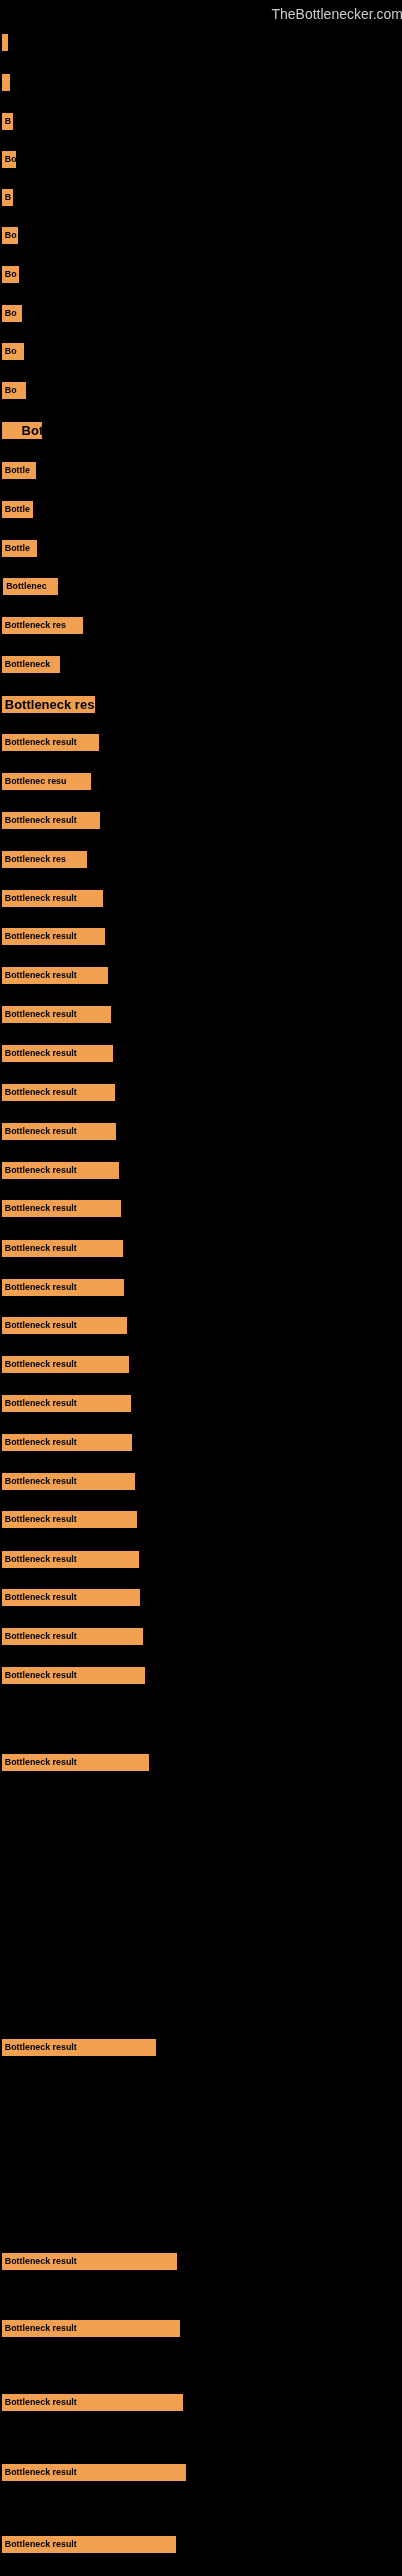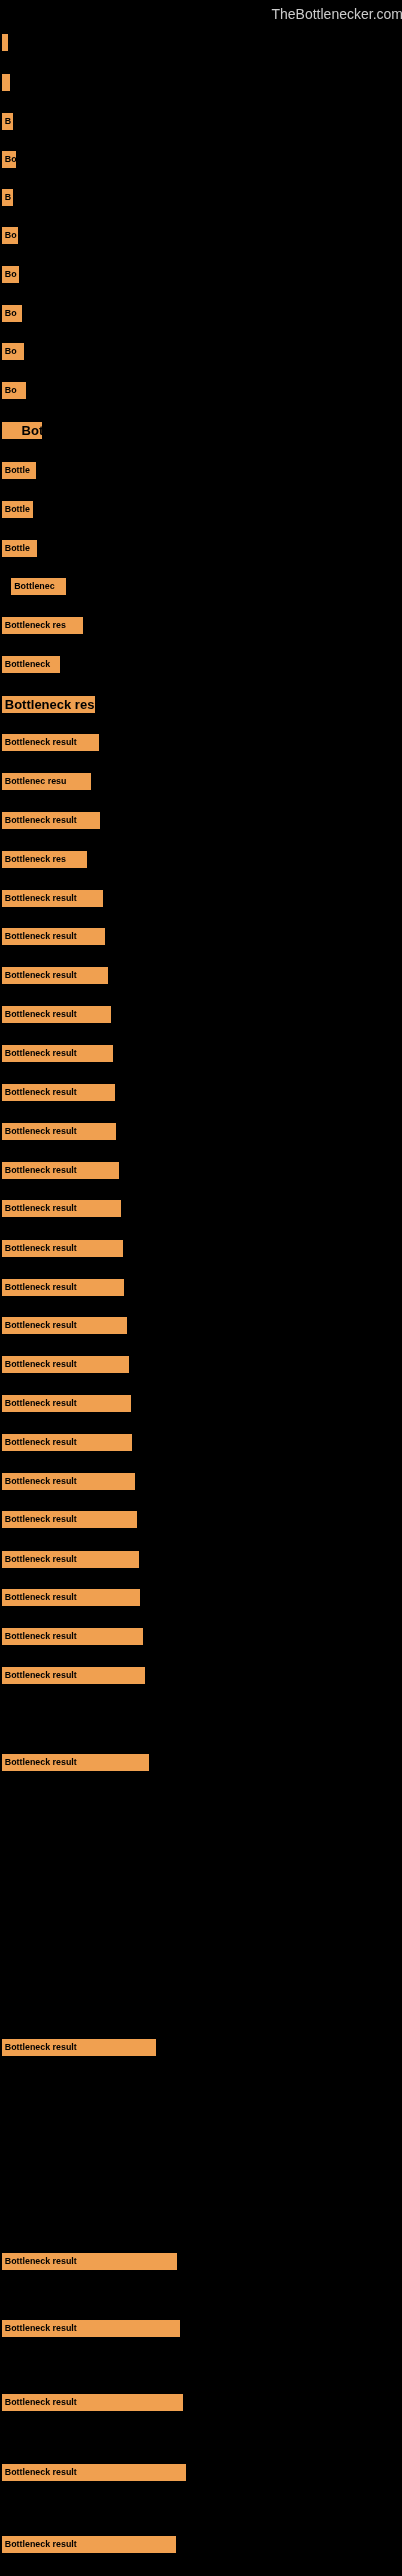--- a/index.html
+++ b/index.html
@@ -64,21 +64,21 @@
     </div>
     <div style="position: absolute; top: 436px; left: 1.6px; display: flex; align-items: center;">
       <div style="background-color: rgb(240, 160, 80); color: rgb(0, 0, 0); font-size: 8.9px; font-weight: bold; display: flex; align-items: center; padding: 0px 3.2px; height: 17.7px; width: 34px; white-space: nowrap; overflow: hidden;">Bottle</div>
     </div>
     <div style="position: absolute; top: 475px; left: 1.6px; display: flex; align-items: center;">
       <div style="background-color: rgb(240, 160, 80); color: rgb(0, 0, 0); font-size: 8.9px; font-weight: bold; display: flex; align-items: center; padding: 0px 3.2px; height: 17.7px; width: 31px; white-space: nowrap; overflow: hidden;">Bottle</div>
     </div>
     <div style="position: absolute; top: 514px; left: 1.6px; display: flex; align-items: center;">
       <div style="background-color: rgb(240, 160, 80); color: rgb(0, 0, 0); font-size: 8.9px; font-weight: bold; display: flex; align-items: center; padding: 0px 3.2px; height: 17.7px; width: 35px; white-space: nowrap; overflow: hidden;">Bottle</div>
     </div>
-    <div style="position: absolute; top: 552px; left: 11px; display: flex; align-items: center;">
+    <div style="position: absolute; top: 552px; left: 3px; display: flex; align-items: center;">
       <div style="background-color: rgb(240, 160, 80); color: rgb(0, 0, 0); font-size: 8.9px; font-weight: bold; display: flex; align-items: center; padding: 0px 3.2px; height: 17.7px; width: 55px; white-space: nowrap; overflow: hidden;">Bottlenec</div>
     </div>
     <div style="position: absolute; top: 591px; left: 1.6px; display: flex; align-items: center;">
       <div style="background-color: rgb(240, 160, 80); color: rgb(0, 0, 0); font-size: 8.9px; font-weight: bold; display: flex; align-items: center; padding: 0px 3.2px; height: 17.7px; width: 81px; white-space: nowrap; overflow: hidden;">Bottleneck res</div>
     </div>
     <div style="position: absolute; top: 630px; left: 1.6px; display: flex; align-items: center;">
       <div style="background-color: rgb(240, 160, 80); color: rgb(0, 0, 0); font-size: 8.9px; font-weight: bold; display: flex; align-items: center; padding: 0px 3.2px; height: 17.7px; width: 58px; white-space: nowrap; overflow: hidden;">Bottleneck</div>
     </div>
     <div style="position: absolute; top: 670px; left: 1.6px; display: flex; align-items: center;">
       <div style="background-color: rgb(240, 160, 80); color: rgb(0, 0, 0); font-size: 13px; font-weight: bold; display: flex; align-items: center; padding: 0px 3.2px; height: 17.7px; width: 93px; white-space: nowrap; overflow: hidden;">Bottleneck resul</div>

